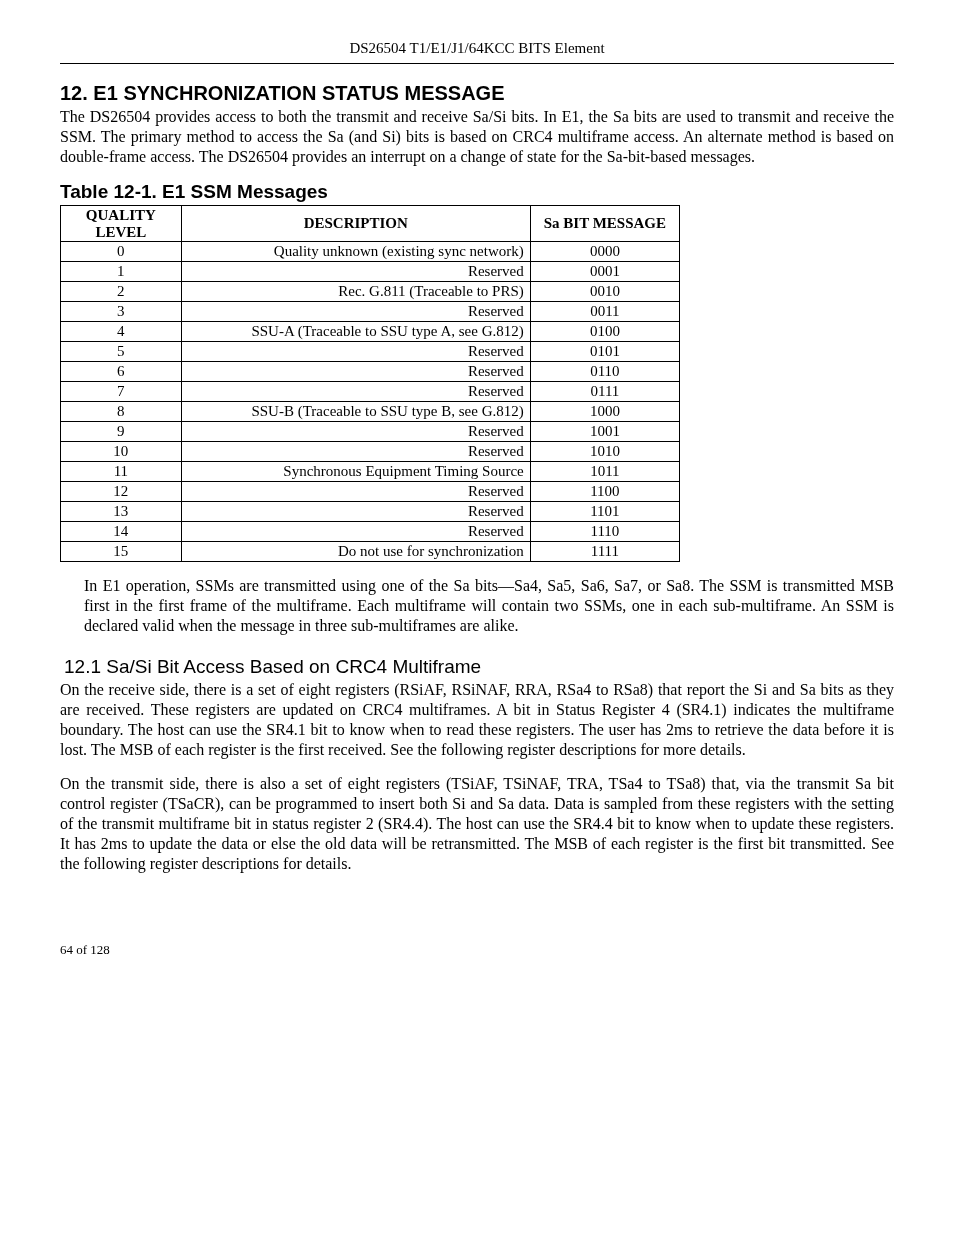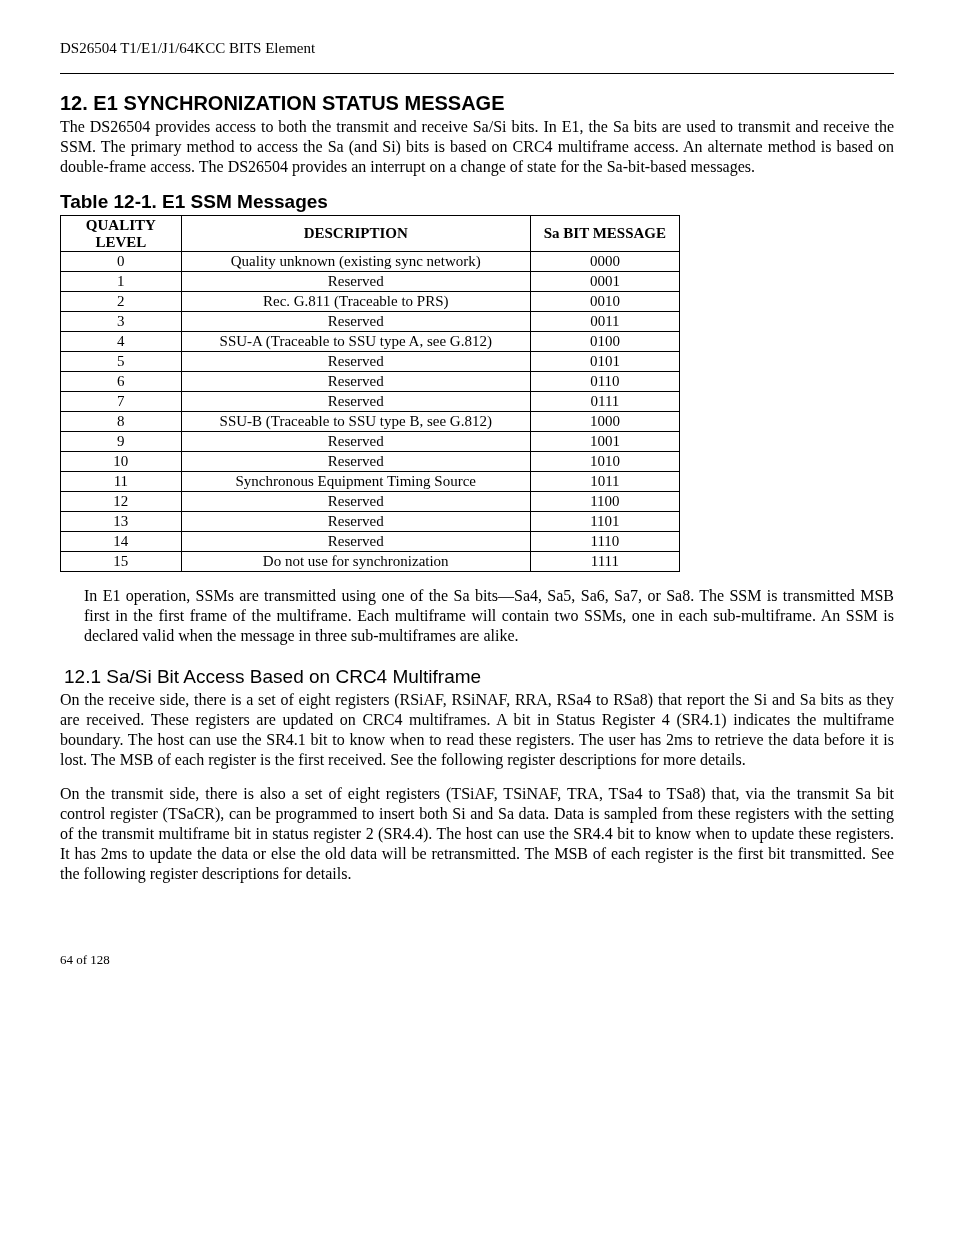--- a/index.html
+++ b/index.html
@@ -7,23 +7,23 @@
     font-size: 16px;
     color: #000;
     background: #fff;
     margin: 0;
     padding: 40px 60px 40px 60px;
     width: 954px;
     box-sizing: border-box;
   }
   .header-line {
     border-bottom: 1.5px solid #000;
-    text-align: left;
+    text-align: center;
     font-size: 15px;
-    padding-bottom: 16px;
+    padding-bottom: 6px;
     margin-bottom: 18px;
   }
   h2.section-heading {
     font-family: Arial, Helvetica, sans-serif;
     font-weight: bold;
     font-size: 20px;
     margin: 11px 0 2px 0;
   }
   h3.subsection-heading {
     font-family: Arial, Helvetica, sans-serif;
@@ -55,21 +55,21 @@
   }
   table.ssm th {
     font-weight: bold;
     text-align: center;
     line-height: 1.1;
   }
   th.col-quality { width: 110px; }
   th.col-desc { width: 350px; }
   th.col-sabit { width: 140px; font-family: Liberation Serif, serif; }
   td.center { text-align: center; }
-  td.left { text-align: center; }
+  td.left { text-align: right; }
   .footer {
     font-size: 13px;
     margin-top: 68px;
   }
 </style>
 </head>
 <body>
 
 <div class="header-line">
   <span>DS26504 T1/E1/J1/64KCC BITS Element</span>

